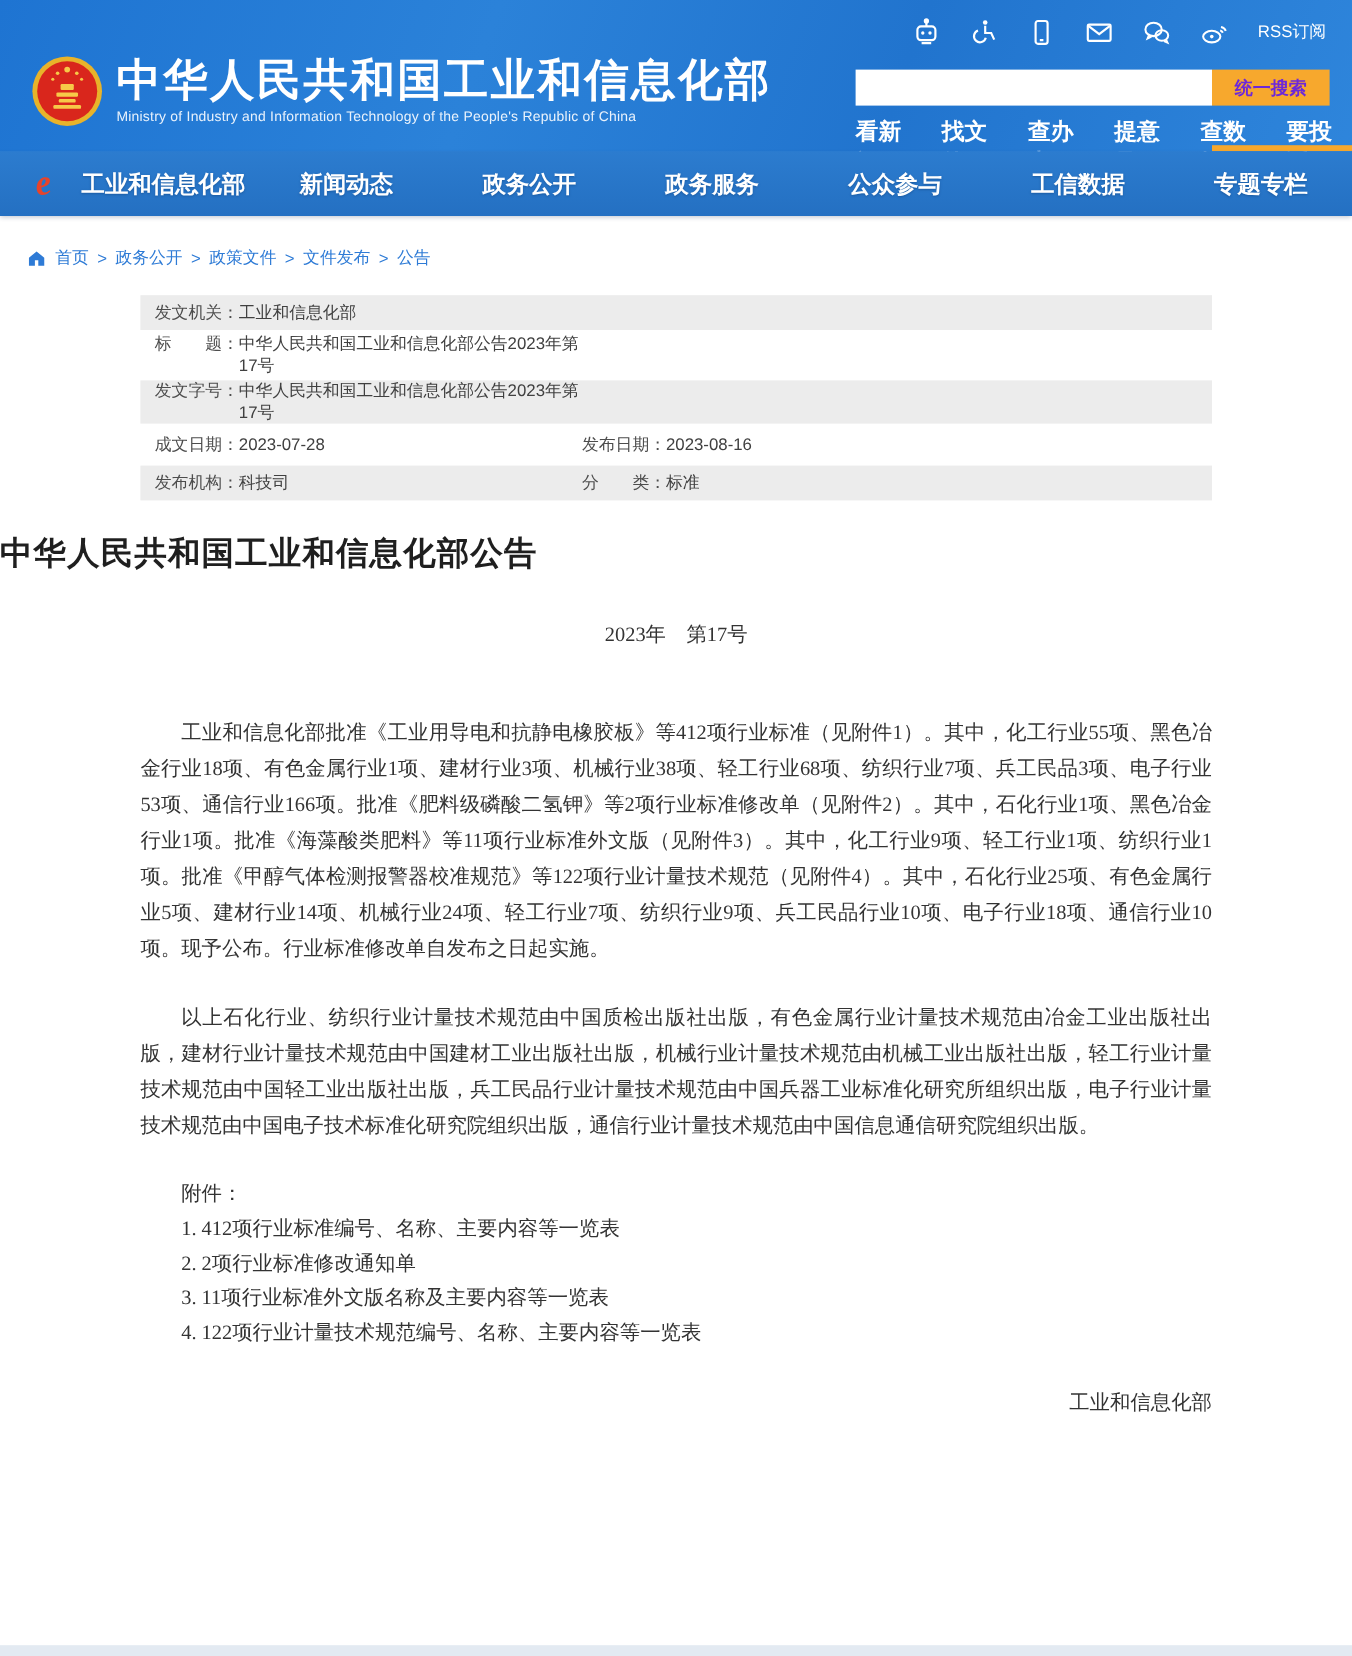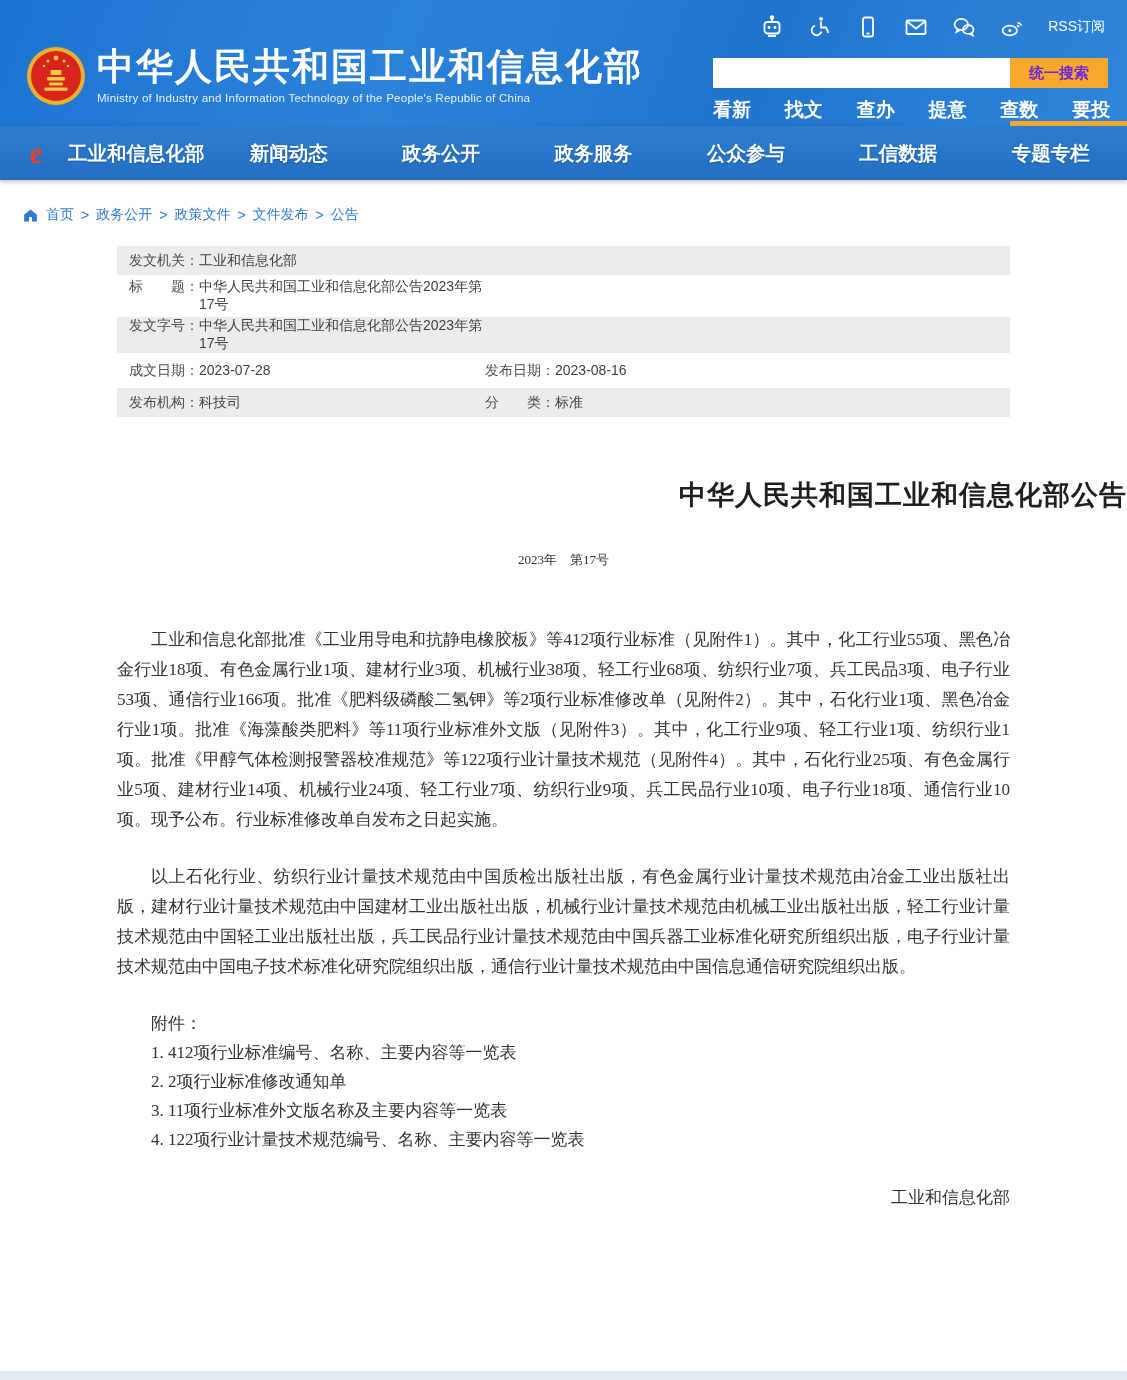--- a/index.html
+++ b/index.html
@@ -49,23 +49,23 @@
   .meta-row { display:flex; align-items:center; min-height:29px; margin-bottom:3px;
     font-size:14px; color:#4d4d4d; padding:0 12px; }
   .meta-row.gray { background:#ececec; }
   .meta-row.white { background:#ffffff; }
   .meta-cell { display:flex; }
   .meta-cell.first { width:356px; }
   .meta-label { white-space:pre; }
   .meta-value { color:#404040; }
 
   
-  .doc-title { margin-top:60px; text-align:right; font-size:27px; font-weight:bold; color:#1f1f1f;
+  .doc-title { margin-top:26px; text-align:left; font-size:27px; font-weight:bold; color:#1f1f1f;
     font-family:"Liberation Serif","DejaVu Serif",serif; letter-spacing:1px; }
-  .doc-issue { margin-top:38px; text-align:center; font-size:13px; color:#333;
+  .doc-issue { margin-top:38px; text-align:center; font-size:17px; color:#333;
     font-family:"Liberation Serif","DejaVu Serif",serif; }
 
   .article { width:893px; margin:56px auto 0; font-family:"Liberation Serif","DejaVu Serif",serif;
     font-size:17px; color:#333; }
   .article p { line-height:30px; text-align:justify; text-indent:2em; margin-bottom:27px; }
   .attachments { margin-top:20px; }
   .attachments div { line-height:29px; text-indent:2em; }
   .attachments .att-item { cursor:pointer; }
 
   .signature { text-align:right; margin-top:28px; }

